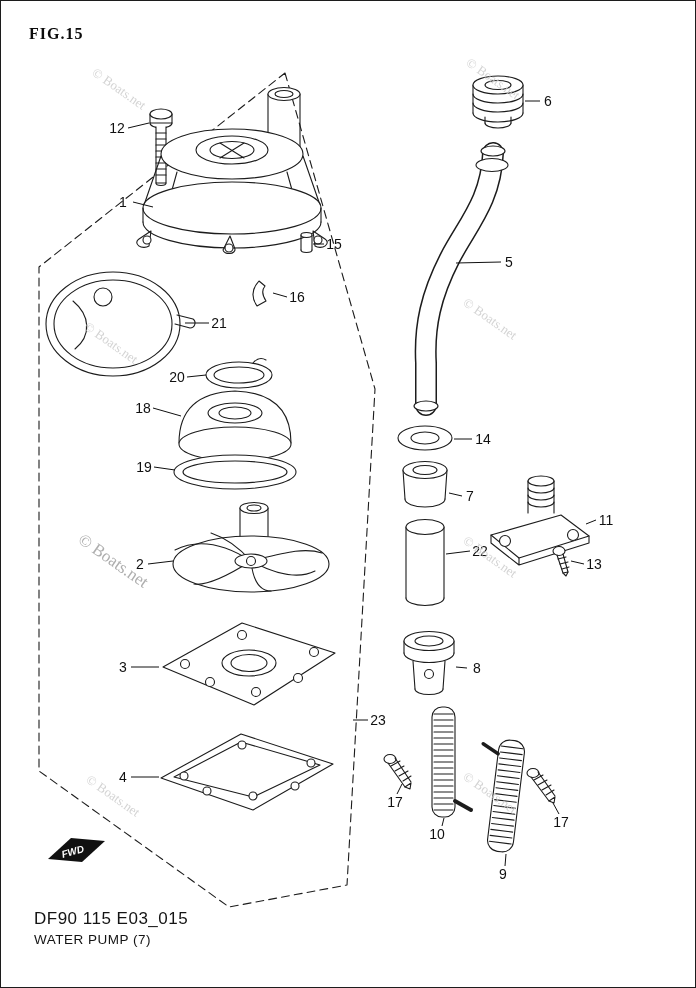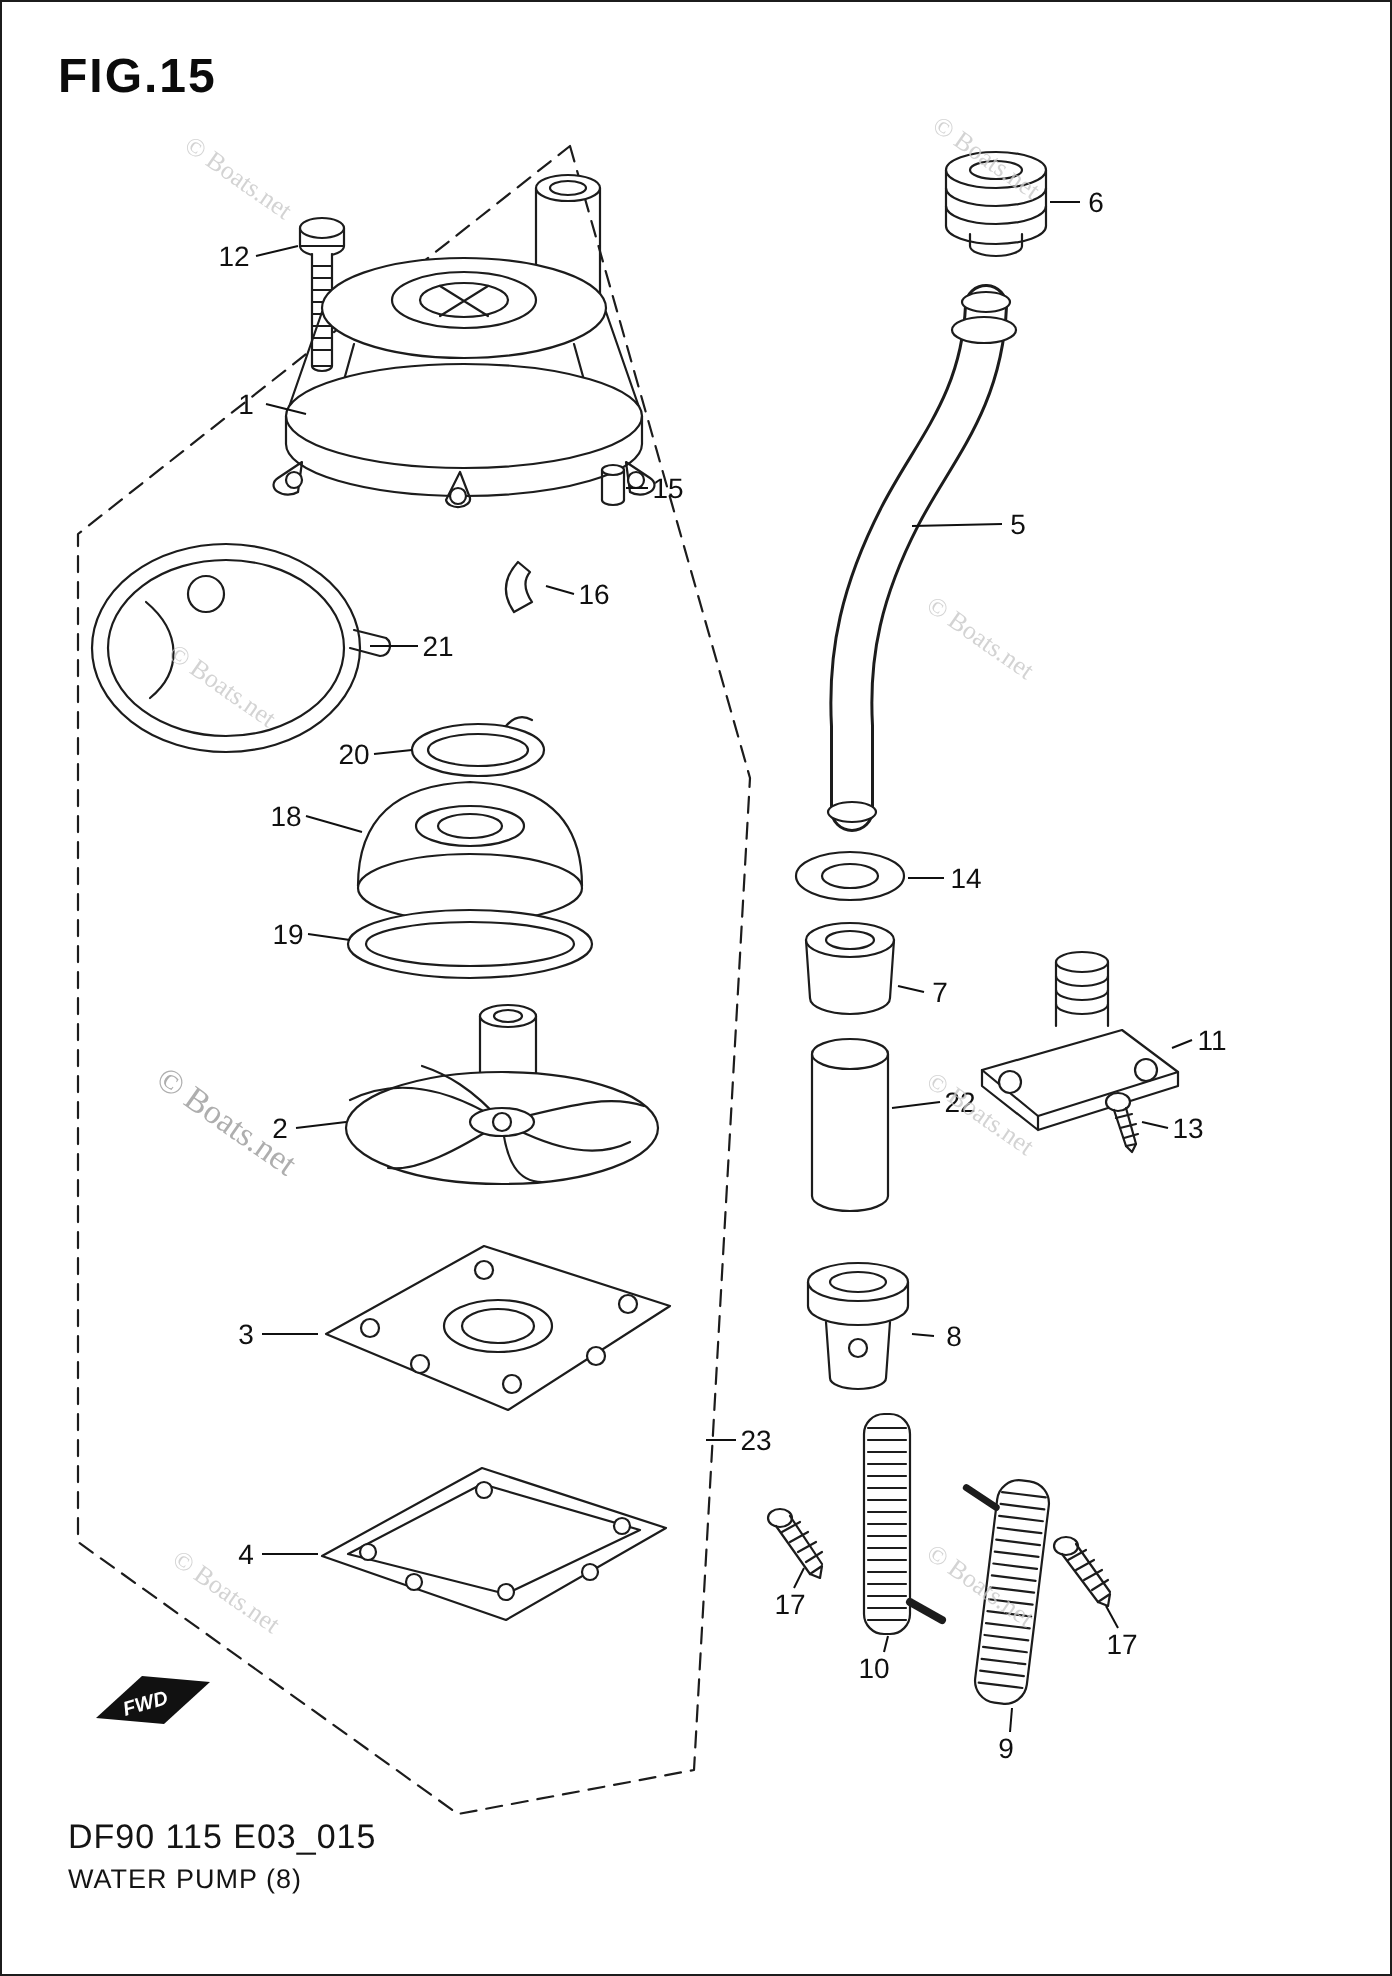--- a/index.html
+++ b/index.html
@@ -4,21 +4,21 @@
 <style>
   * { margin:0; padding:0; box-sizing:border-box; }
   html,body { background:#fff; font-family:"Liberation Sans", sans-serif; }
   #stage {
     position:relative; width:696px; height:988px; background:#ffffff;
     border:1px solid #1c1c1c; overflow:hidden;
   }
   #art { position:absolute; left:0; top:0; }
   #fig-title {
     position:absolute; left:28px; top:24px;
-    font-size:24px; font-weight:bold; color:#0b0b0b; letter-spacing:1px;
+    font-size:16px; font-weight:bold; color:#0b0b0b; letter-spacing:1px;font-family:Liberation Serif, serif;
   }
   #footer-code {
     position:absolute; left:33px; top:908px;
     font-size:17px; color:#141414; letter-spacing:0.5px;
   }
   #footer-name {
     position:absolute; left:33px; top:931px;
     font-size:13.5px; color:#141414; letter-spacing:0.5px;
   }
   #watermark-layer { position:absolute; inset:0; pointer-events:none; }
@@ -298,14 +298,14 @@
       <div class="wm" style="left: 110px; top: 342px; font-size: 13px; color: rgb(201, 201, 201); transform: translate(-50%, -50%) rotate(35deg);">© Boats.net</div>
       <div class="wm" style="left: 489px; top: 318px; font-size: 13px; color: rgb(201, 201, 201); transform: translate(-50%, -50%) rotate(35deg);">© Boats.net</div>
       <div class="wm" style="left: 112px; top: 560px; font-size: 17px; color: rgb(154, 154, 154); transform: translate(-50%, -50%) rotate(35deg);">© Boats.net</div>
       <div class="wm" style="left: 489px; top: 556px; font-size: 13px; color: rgb(201, 201, 201); transform: translate(-50%, -50%) rotate(35deg);">© Boats.net</div>
       <div class="wm" style="left: 112px; top: 795px; font-size: 13px; color: rgb(201, 201, 201); transform: translate(-50%, -50%) rotate(35deg);">© Boats.net</div>
       <div class="wm" style="left: 489px; top: 792px; font-size: 13px; color: rgb(201, 201, 201); transform: translate(-50%, -50%) rotate(35deg);">© Boats.net</div>
     </div>
 
   <div id="fig-title">FIG.15</div>
   <div id="footer-code">DF90 115 E03_015</div>
-  <div id="footer-name">WATER PUMP (8)</div>
+  <div id="footer-name">WATER PUMP (7)</div>
 </div>
 
 </body></html>

